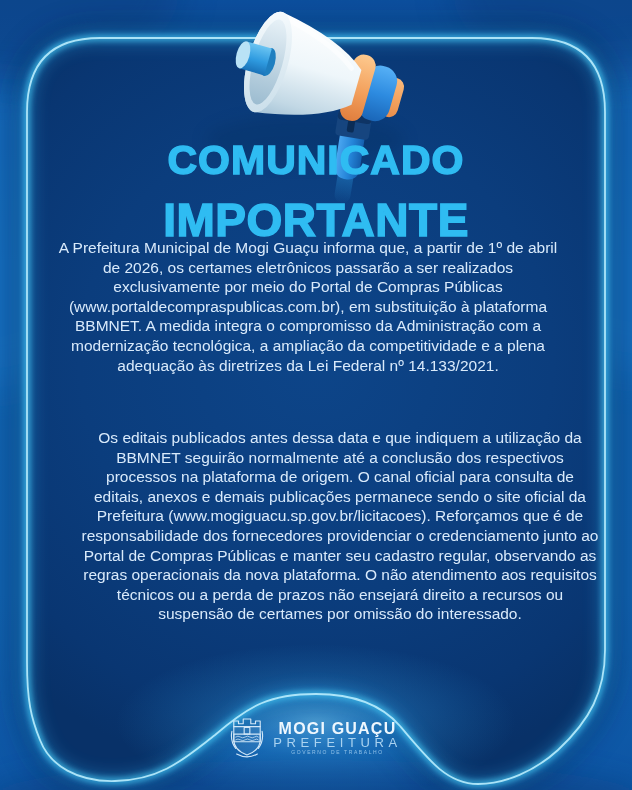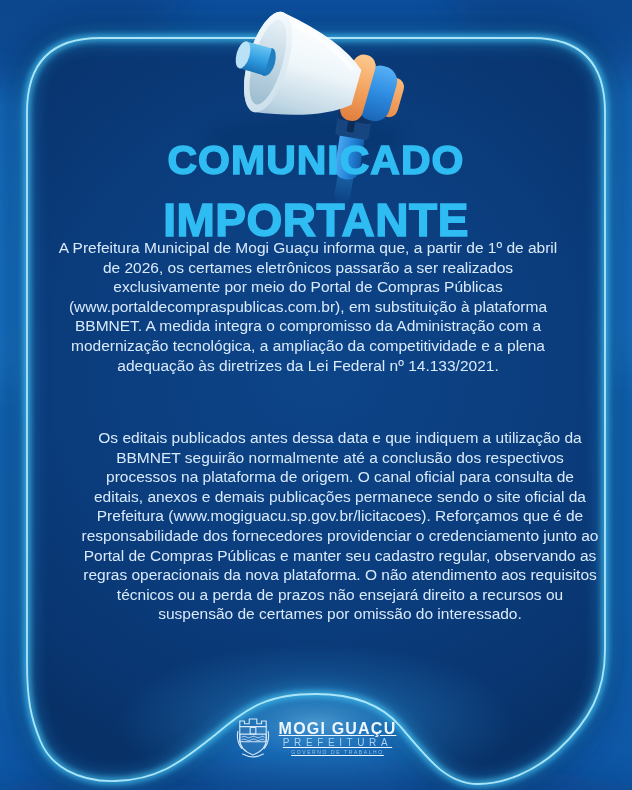--- a/index.html
+++ b/index.html
@@ -23,23 +23,23 @@
     font-size:15.5px;line-height:19.6px;text-align:center;
   }
   .p1{top:238px;}
   .p2{top:428px;margin-left:32px;}
   .footer{
     position:absolute;left:0;top:716px;width:632px;
     display:flex;justify-content:center;align-items:center;gap:9px;
     color:var(--footer_text,#eef7fe);
   }
   .crest{width:34px;height:42px;flex:0 0 auto;}
-  .logo-text{display:flex;flex-direction:column;align-items:center;text-decoration:underline;}
+  .logo-text{display:flex;flex-direction:column;align-items:center;}
   .logo-text .city{font-size:16px;font-weight:bold;letter-spacing:1.2px;line-height:17px;}
-  .logo-text .org{font-size:10px;letter-spacing:4.6px;color:#a9d2f0;margin-top:2px;line-height:8px;}
+  .logo-text .org{font-size:13px;letter-spacing:4.6px;color:#a9d2f0;margin-top:2px;line-height:8px;}
   .logo-text .slogan{font-size:5px;letter-spacing:1.6px;color:#8fc0e8;margin-top:2px;line-height:6px;}
 </style>
 </head>
 <body>
 
 <div class="poster">
 
   <svg class="art" viewBox="0 0 632 790" aria-hidden="true">
     <defs>
       <path id="cardPath" d="M 27 112 Q 27 38 100 38 L 532 38 Q 605 38 605 112 L 605 650

